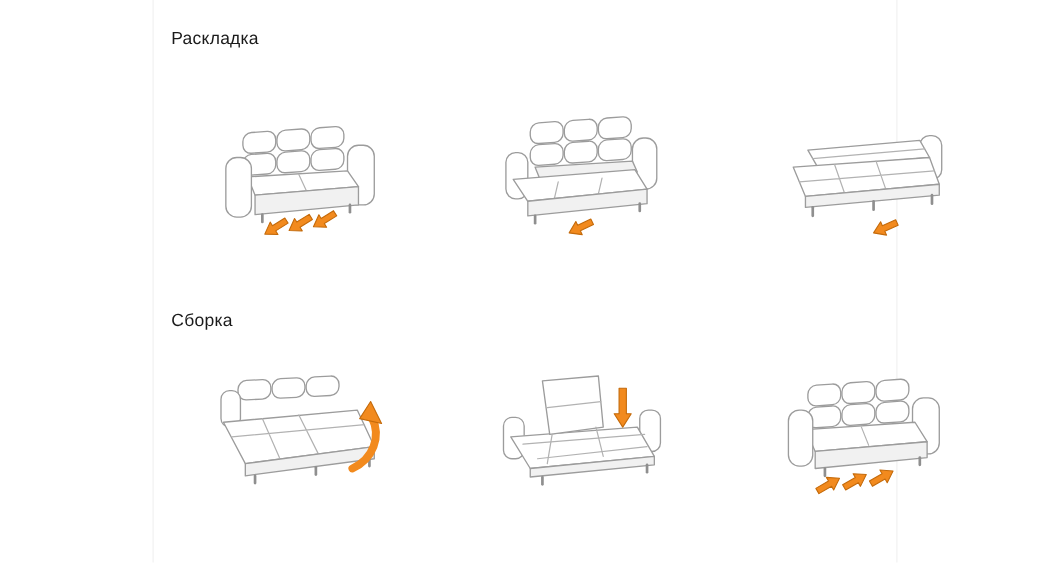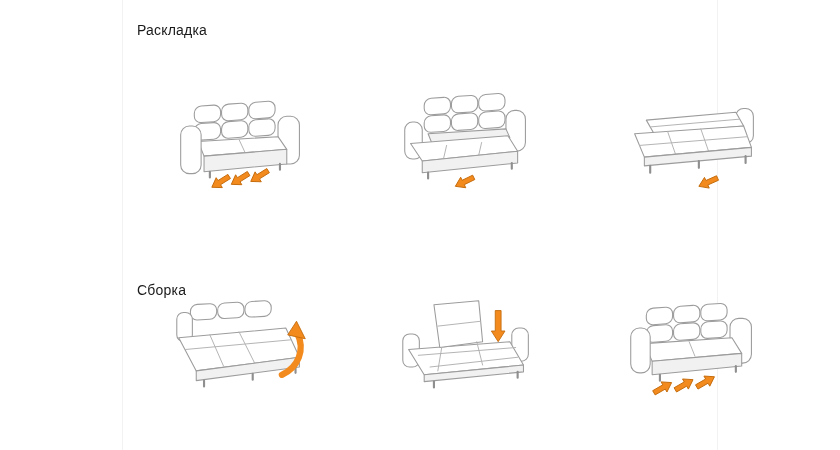--- a/index.html
+++ b/index.html
@@ -1,21 +1,21 @@
 <!DOCTYPE html>
 <html><head>
 <meta charset="utf-8">
 <style>
   html,body{margin:0;padding:0;width:840px;height:450px;background:#ffffff;overflow:hidden;
             font-family:"Liberation Sans", sans-serif;}
   .panel{position:absolute;left:122px;top:0;width:596px;height:450px;background:#ffffff;
          border-left:1px solid #f2f2f2;border-right:1px solid #f2f2f2;box-sizing:border-box;}
   .section-title{position:absolute;font-size:14px;color:#1a1a1a;letter-spacing:.2px;}
   #title-unfold{left:14px;top:22px;}
-  #title-fold{left:14px;top:248px;margin-top:34px;}
+  #title-fold{left:14px;top:248px;}
   .row{position:absolute;left:6px;display:flex;}
   #row-unfold{top:68px;}
   #row-fold{top:274px;}
   .step{width:146px;height:118px;display:flex;align-items:center;justify-content:center;}
   svg{display:block;}
   .s-line{fill:#ffffff;stroke:#9c9c9c;stroke-width:1.1;stroke-linejoin:round;stroke-linecap:round;}
   .s-shade{fill:#f1f1f1;stroke:#9c9c9c;stroke-width:1.1;stroke-linejoin:round;}
   .s-wire{fill:none;stroke:#b2b2b2;stroke-width:1;stroke-linecap:round;}
   .s-leg{fill:none;stroke:#8f8f8f;stroke-width:2.2;stroke-linecap:round;}
   .arrow{fill:#F28A1E;stroke:#C46A0A;stroke-width:.9;stroke-linejoin:round;}

